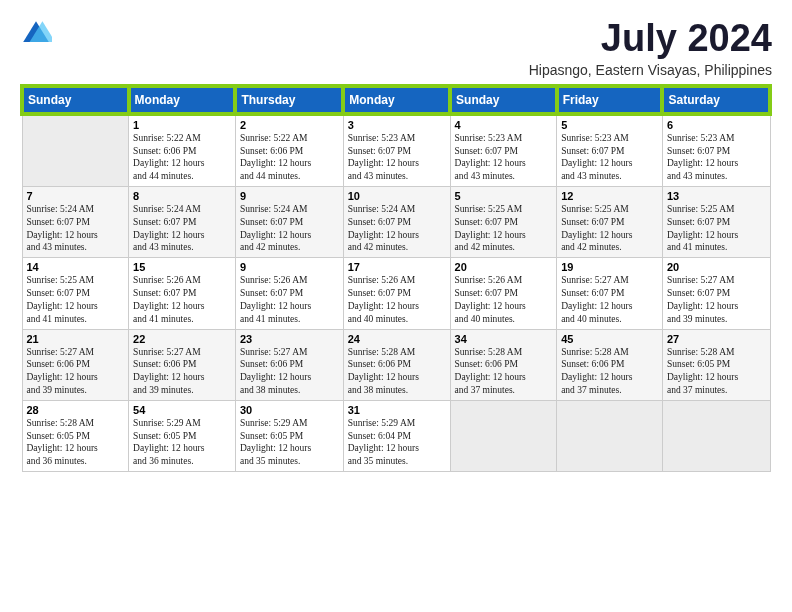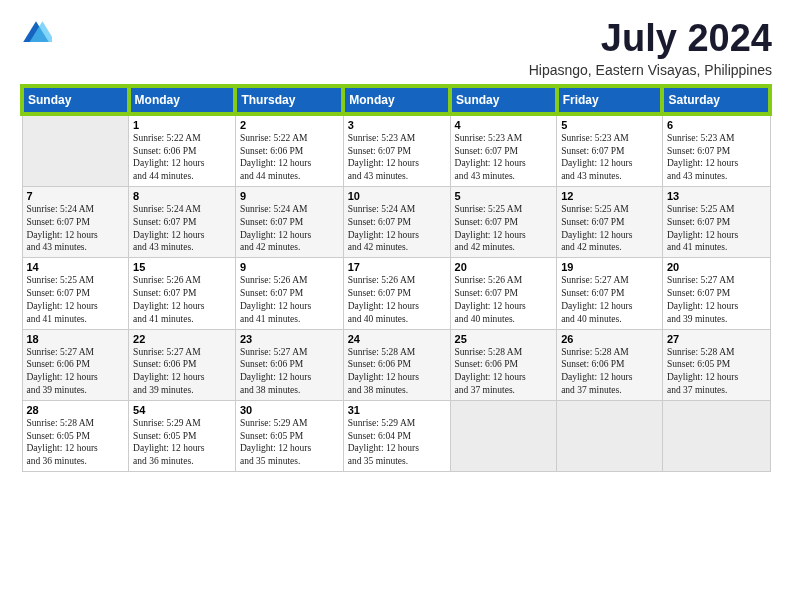--- a/index.html
+++ b/index.html
@@ -270,21 +270,21 @@
           <td>
             <span class="day-num">20</span>
             <div class="day-info" style="white-space: pre-line;">Sunrise: 5:27 AM
 Sunset: 6:07 PM
 Daylight: 12 hours
 and 39 minutes.</div>
           </td>
         </tr>
         <tr>
           <td>
-            <span class="day-num">18</span>
+            <span class="day-num">21</span>
             <div class="day-info" style="white-space: pre-line;">Sunrise: 5:27 AM
 Sunset: 6:06 PM
 Daylight: 12 hours
 and 39 minutes.</div>
           </td>
           <td>
             <span class="day-num">22</span>
             <div class="day-info" style="white-space: pre-line;">Sunrise: 5:27 AM
 Sunset: 6:06 PM
 Daylight: 12 hours
@@ -298,28 +298,28 @@
 and 38 minutes.</div>
           </td>
           <td>
             <span class="day-num">24</span>
             <div class="day-info" style="white-space: pre-line;">Sunrise: 5:28 AM
 Sunset: 6:06 PM
 Daylight: 12 hours
 and 38 minutes.</div>
           </td>
           <td>
-            <span class="day-num">25</span>
+            <span class="day-num">34</span>
             <div class="day-info" style="white-space: pre-line;">Sunrise: 5:28 AM
 Sunset: 6:06 PM
 Daylight: 12 hours
 and 37 minutes.</div>
           </td>
           <td>
-            <span class="day-num">26</span>
+            <span class="day-num">45</span>
             <div class="day-info" style="white-space: pre-line;">Sunrise: 5:28 AM
 Sunset: 6:06 PM
 Daylight: 12 hours
 and 37 minutes.</div>
           </td>
           <td>
             <span class="day-num">27</span>
             <div class="day-info" style="white-space: pre-line;">Sunrise: 5:28 AM
 Sunset: 6:05 PM
 Daylight: 12 hours

